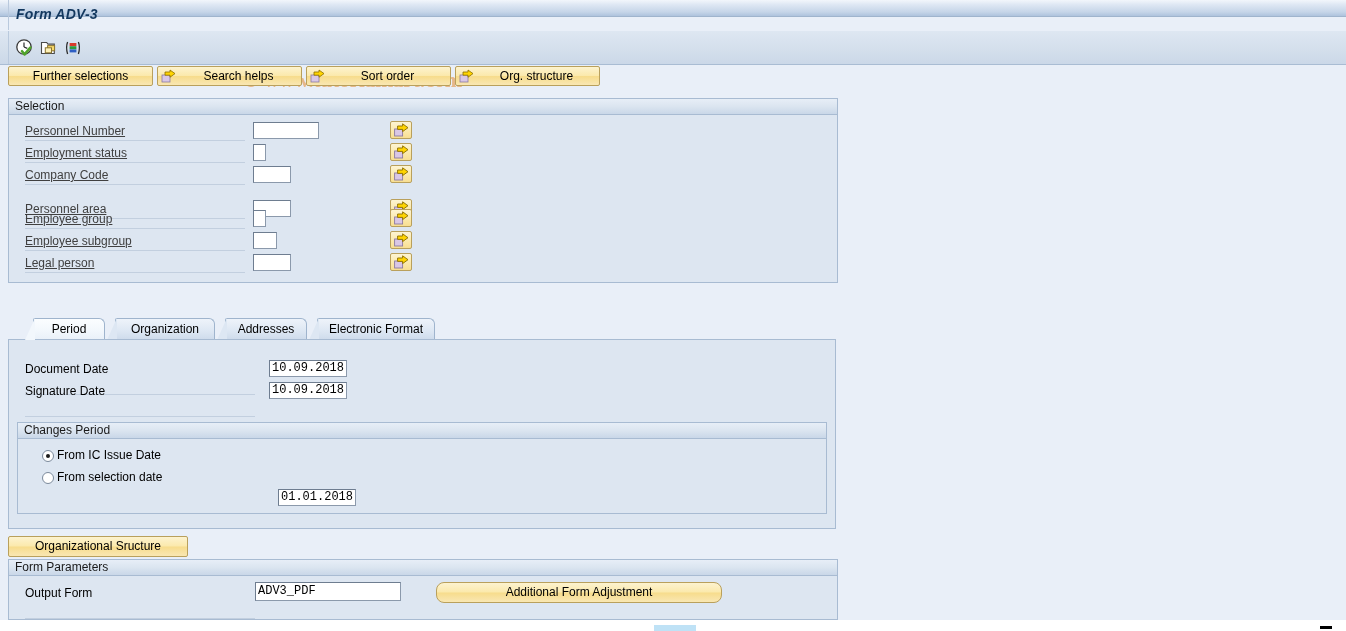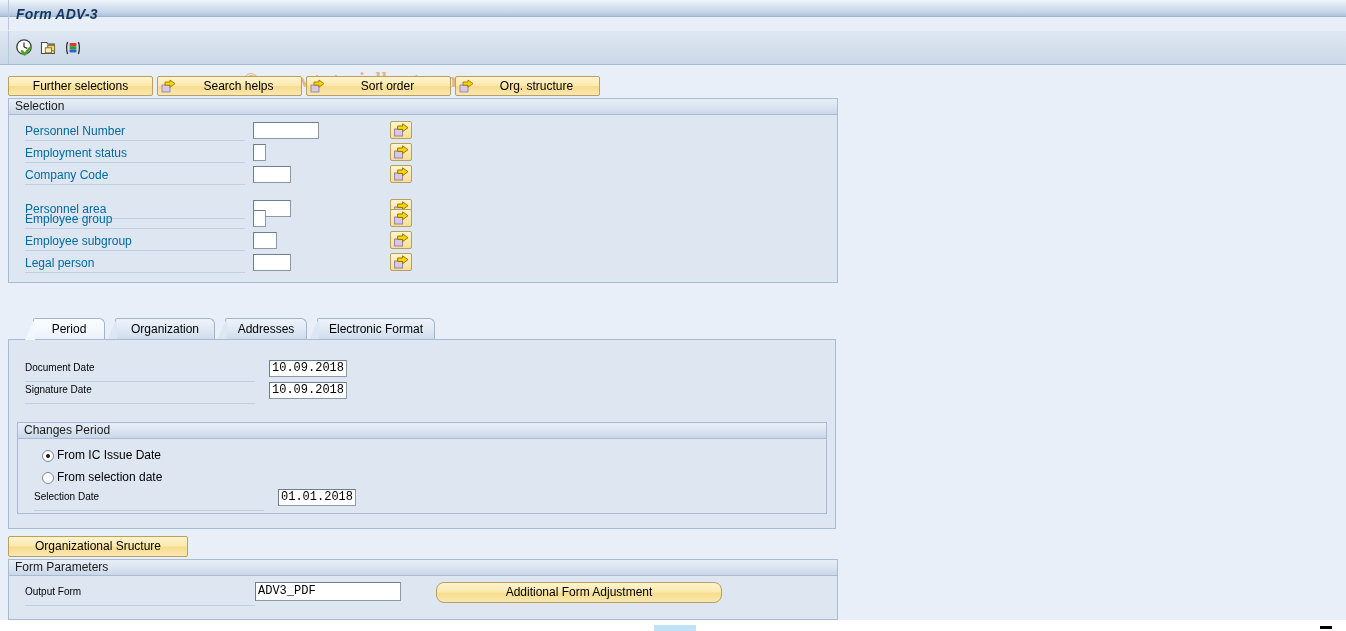--- a/index.html
+++ b/index.html
@@ -55,21 +55,21 @@
   .watermark {
     position: absolute; left: 243px; top: 37px;
     font-family: "Liberation Serif", serif;
     font-size: 21px; font-weight: bold;
     color: #e6b78a;
     white-space: nowrap;
     pointer-events: none;
   }
 
   
-  .btnrow { position: absolute; left: 8px; top: 76px; height: 20px; text-decoration: underline; }
+  .btnrow { position: absolute; left: 8px; top: 66px; height: 20px; text-decoration: underline; }
   .sapbtn {
     display: inline-block; position: relative; height: 20px;
     background: linear-gradient(to bottom,#fdf3cf 0%, #fbe9ac 48%, #f7dc8c 52%, #f9e7b3 100%);
     border: 1px solid #b9a05c;
     border-radius: 2px;
     font-size: 12px; color: #000; text-align: center;
     line-height: 18px; vertical-align: top;
     cursor: pointer; white-space: nowrap;
   }
   .sapbtn.with-icon { text-align: center; padding-left: 18px; }
@@ -87,22 +87,22 @@
     background: linear-gradient(to bottom,#e7eef7 0%, #dbe5f0 50%, #c9d7e8 100%);
     border-bottom: 1px solid #a8bbd2;
     font-size: 12px; color: #1a1a1a; padding-left: 6px; line-height: 15px;
   }
   .group-body { position: absolute; left: 0; top: 17px; width: 100%; }
 
   
   .selrow { position: absolute; left: 0; height: 22px; width: 100%; }
   .selrow .lbl {
     position: absolute; left: 16px; top: 3px; width: 220px;
-    font-size: 12px; color: #0369a1;
-    border-bottom: 1px solid #c2cfdf; padding-bottom: 2px;
+    font-size: 12px; color: #404040;
+    border-bottom: 1px solid #c2cfdf; padding-bottom: 2px; text-decoration: underline;
   }
   .sapinput {
     position: absolute; height: 17px;
     background: #ffffff;
     border: 1px solid #8b99ab;
     border-top-color: #6e7d90; border-left-color: #6e7d90;
     font-family: "Liberation Mono", monospace; font-size: 12px;
     padding: 0 2px; line-height: 15px; color: #000;
   }
   .arrowbtn {
@@ -137,21 +137,21 @@
   .tab.active .slant { border-color: transparent transparent #f2f7fc transparent; }
 
   
   .panel {
     position: absolute; background: #dde6f1;
     border: 1px solid #a8bbd2;
   }
   .fieldrow { position: absolute; height: 20px; }
   .fieldrow .lbl {
     position: absolute; left: 0; top: 2px; width: 230px;
-    font-size: 10px; border-bottom: 1px solid #c2cfdf; padding-bottom: 8px;
+    font-size: 12px; border-bottom: 1px solid #c2cfdf; padding-bottom: 18px;
   }
   .radiorow { position: absolute; height: 20px; font-size: 12px; }
   .radio {
     position: absolute; left: 0; top: 3px;
     width: 12px; height: 12px; border-radius: 50%;
     background: #ffffff; border: 1px solid #7b8a9c;
   }
   .radio.on::after {
     content: ""; position: absolute; left: 3px; top: 3px;
     width: 4px; height: 4px; border-radius: 50%; background: #1b1b1b;
@@ -336,21 +336,20 @@
         <span class="radio"></span>
         <span class="rlbl">From selection date</span>
       </div>
 
       <div class="radiorow" style="left:24px; top:24px; width:300px;">
         <span class="radio on"></span>
         <span class="rlbl">From IC Issue Date</span>
       </div>
 
       <div class="fieldrow" style="left:16px; top:66px; width:316px;">
-        <span class="lbl">Selection Date</span>
         <span class="sapinput" style="left:244px; top:0px; width:78px;">01.01.2018</span>
       </div>
     </div>
   </div>
 
   <div class="bigbtn" style="left:8px; top:536px; width:180px;">Organizational Sructure</div>
 
   <div class="group" style="left:8px; top:559px; width:830px; height:61px;">
     <div class="group-hdr">Form Parameters</div>
 

